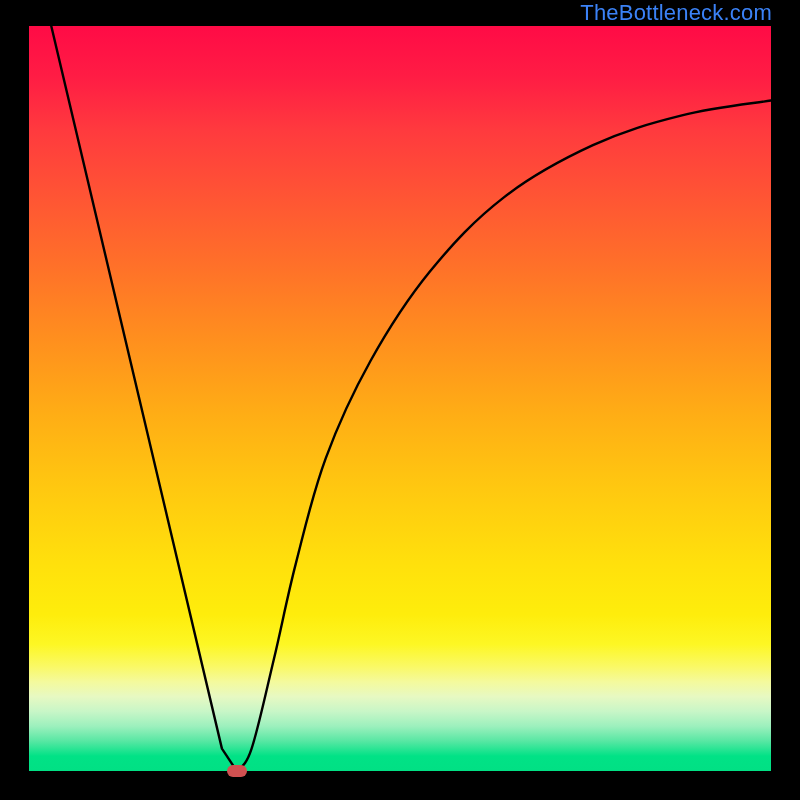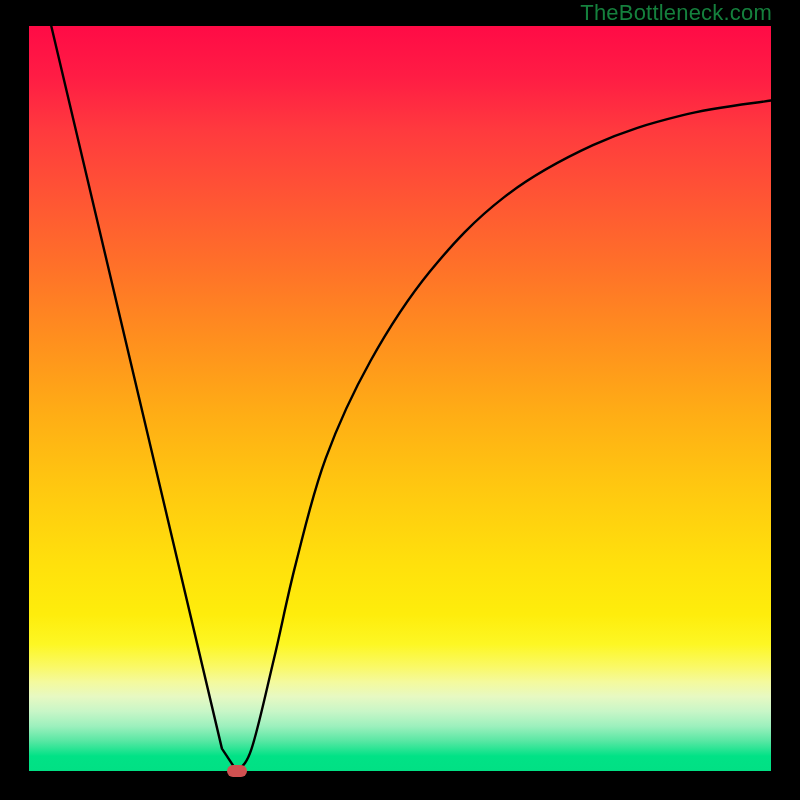--- a/index.html
+++ b/index.html
@@ -60,21 +60,21 @@
     width: 20px;
     height: 12px;
     border-radius: 6px;
     background: #d05151;
     transform: translate(-50%, -50%);
   }
   .watermark {
     position: absolute;
     top: 0px;
     right: 28px;
-    color: #15803d;
+    color: #3b82f6;
     font-size: 22px;
     font-weight: 400;
     letter-spacing: 0.2px;
   }
 </style>
 </head>
 <body>
 
 <div class="frame">
   <div class="gradient"></div>

